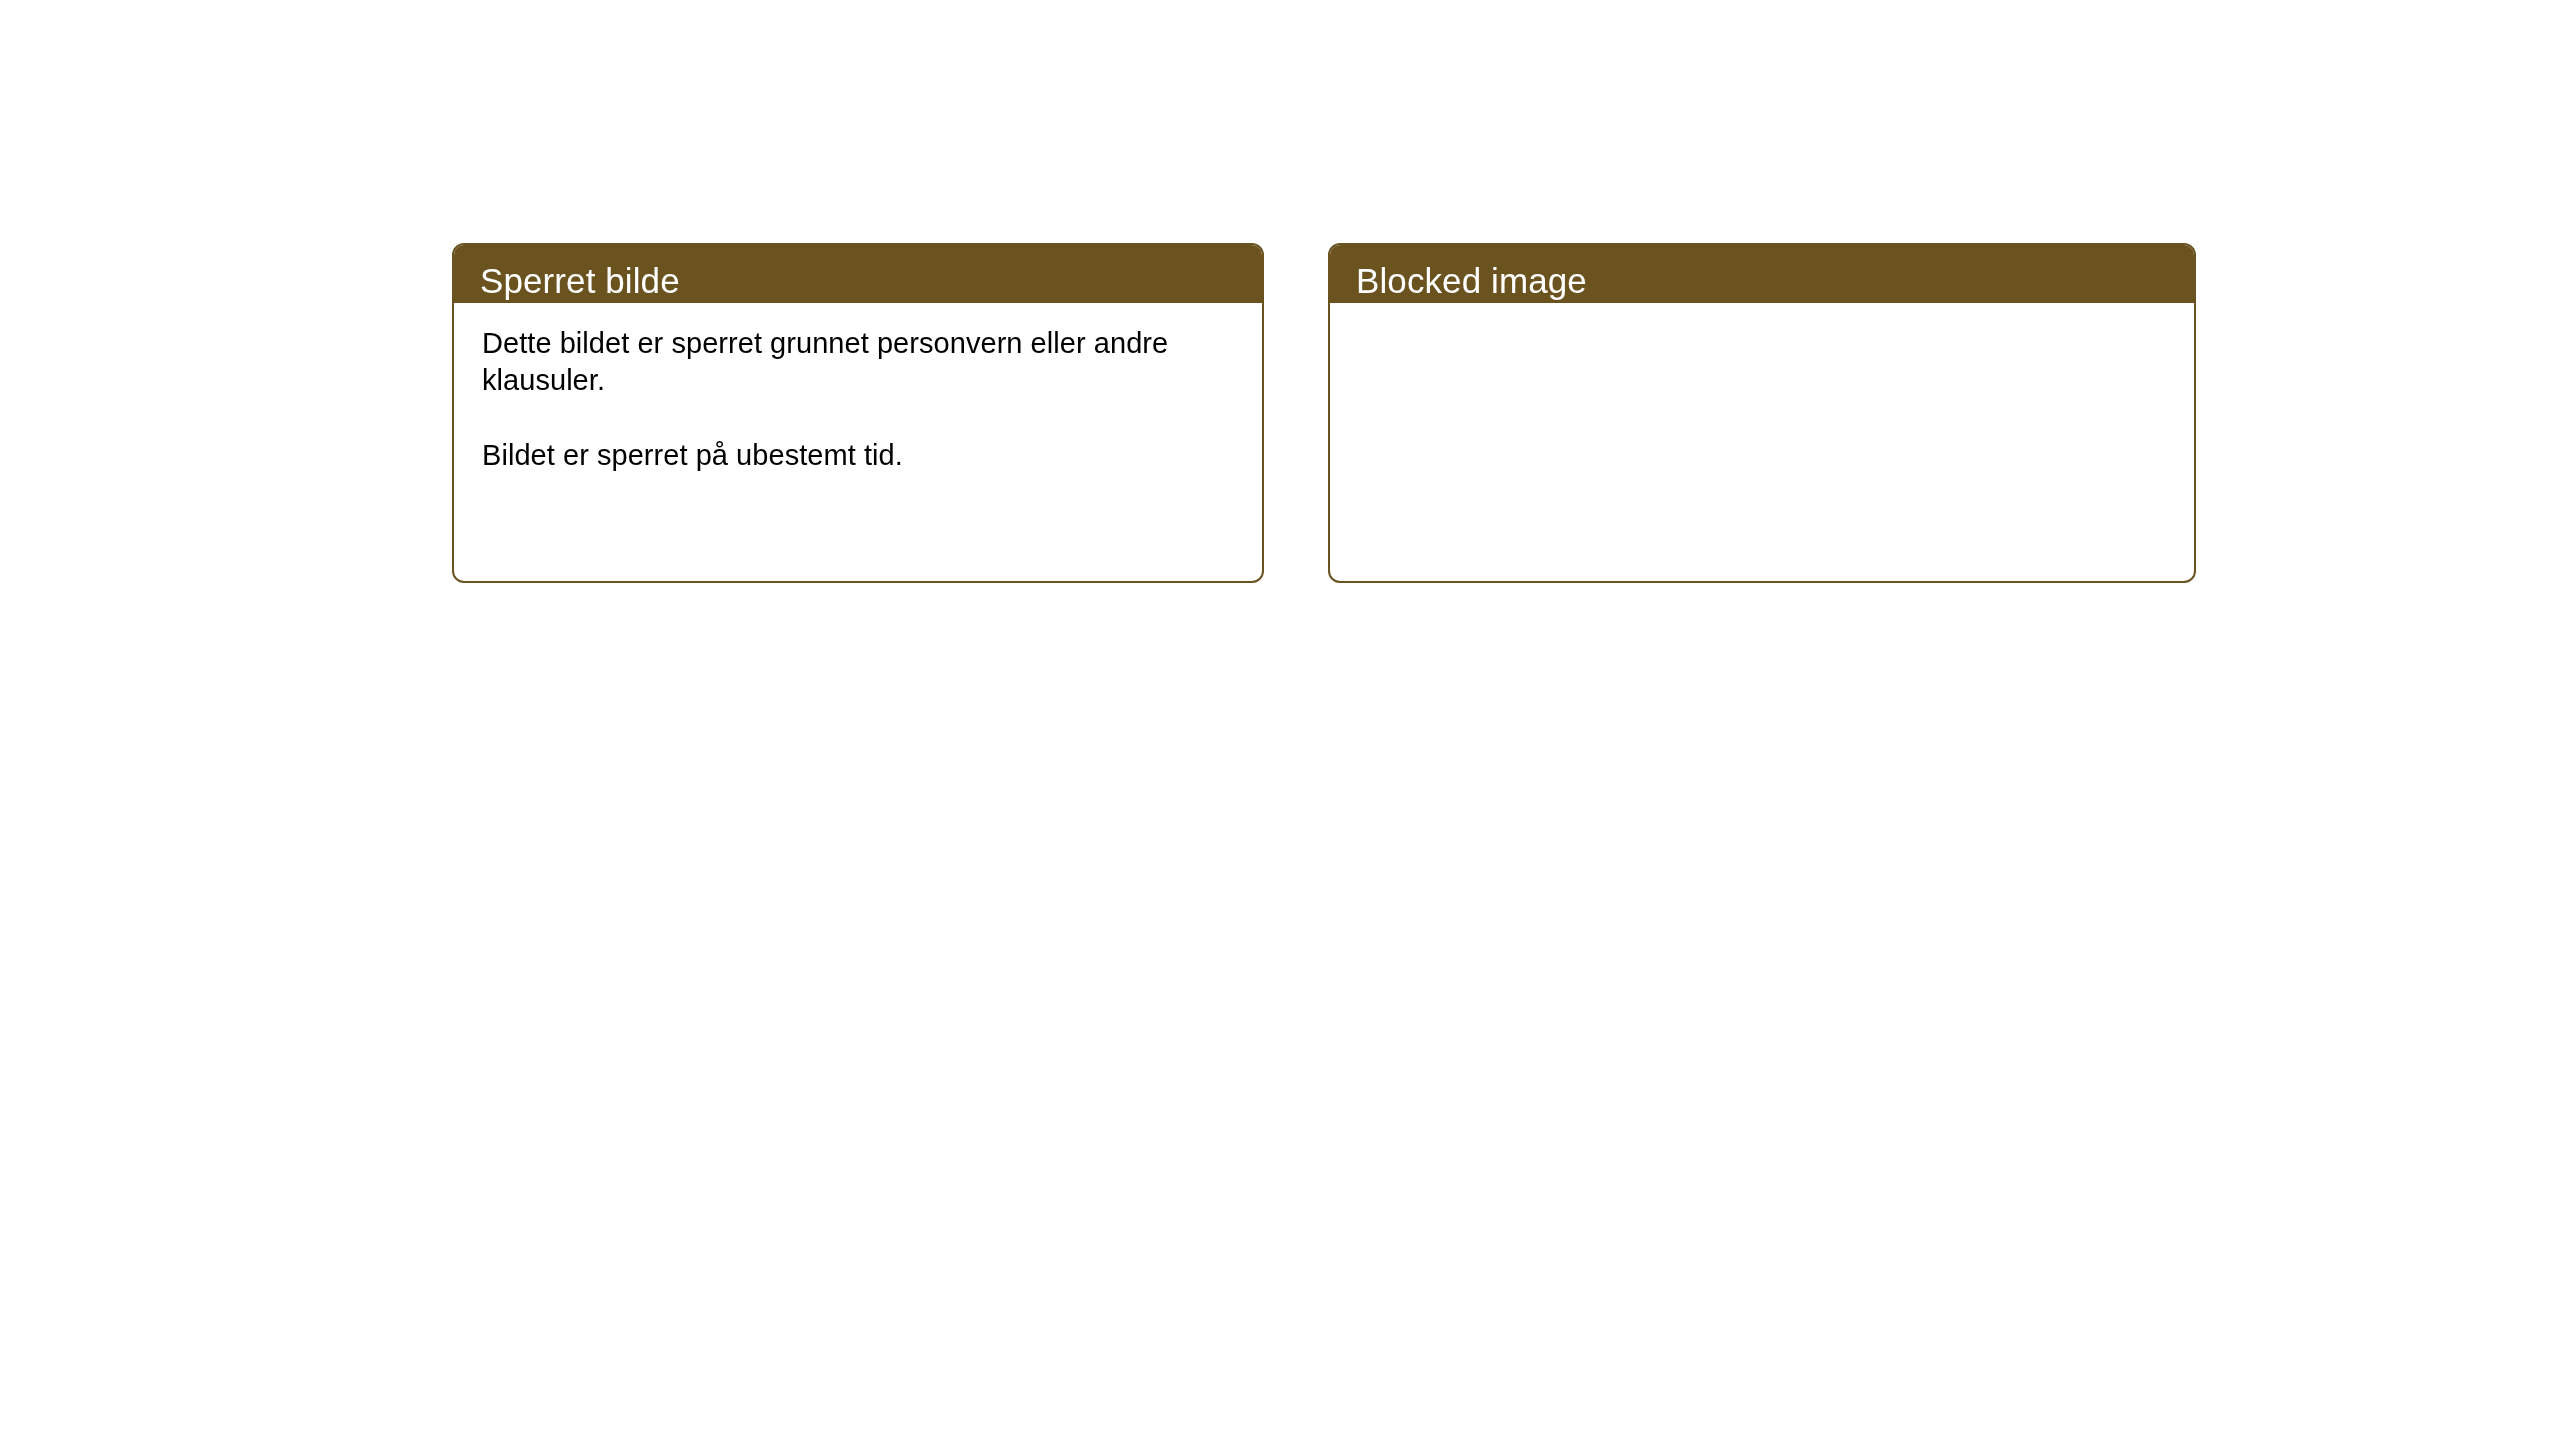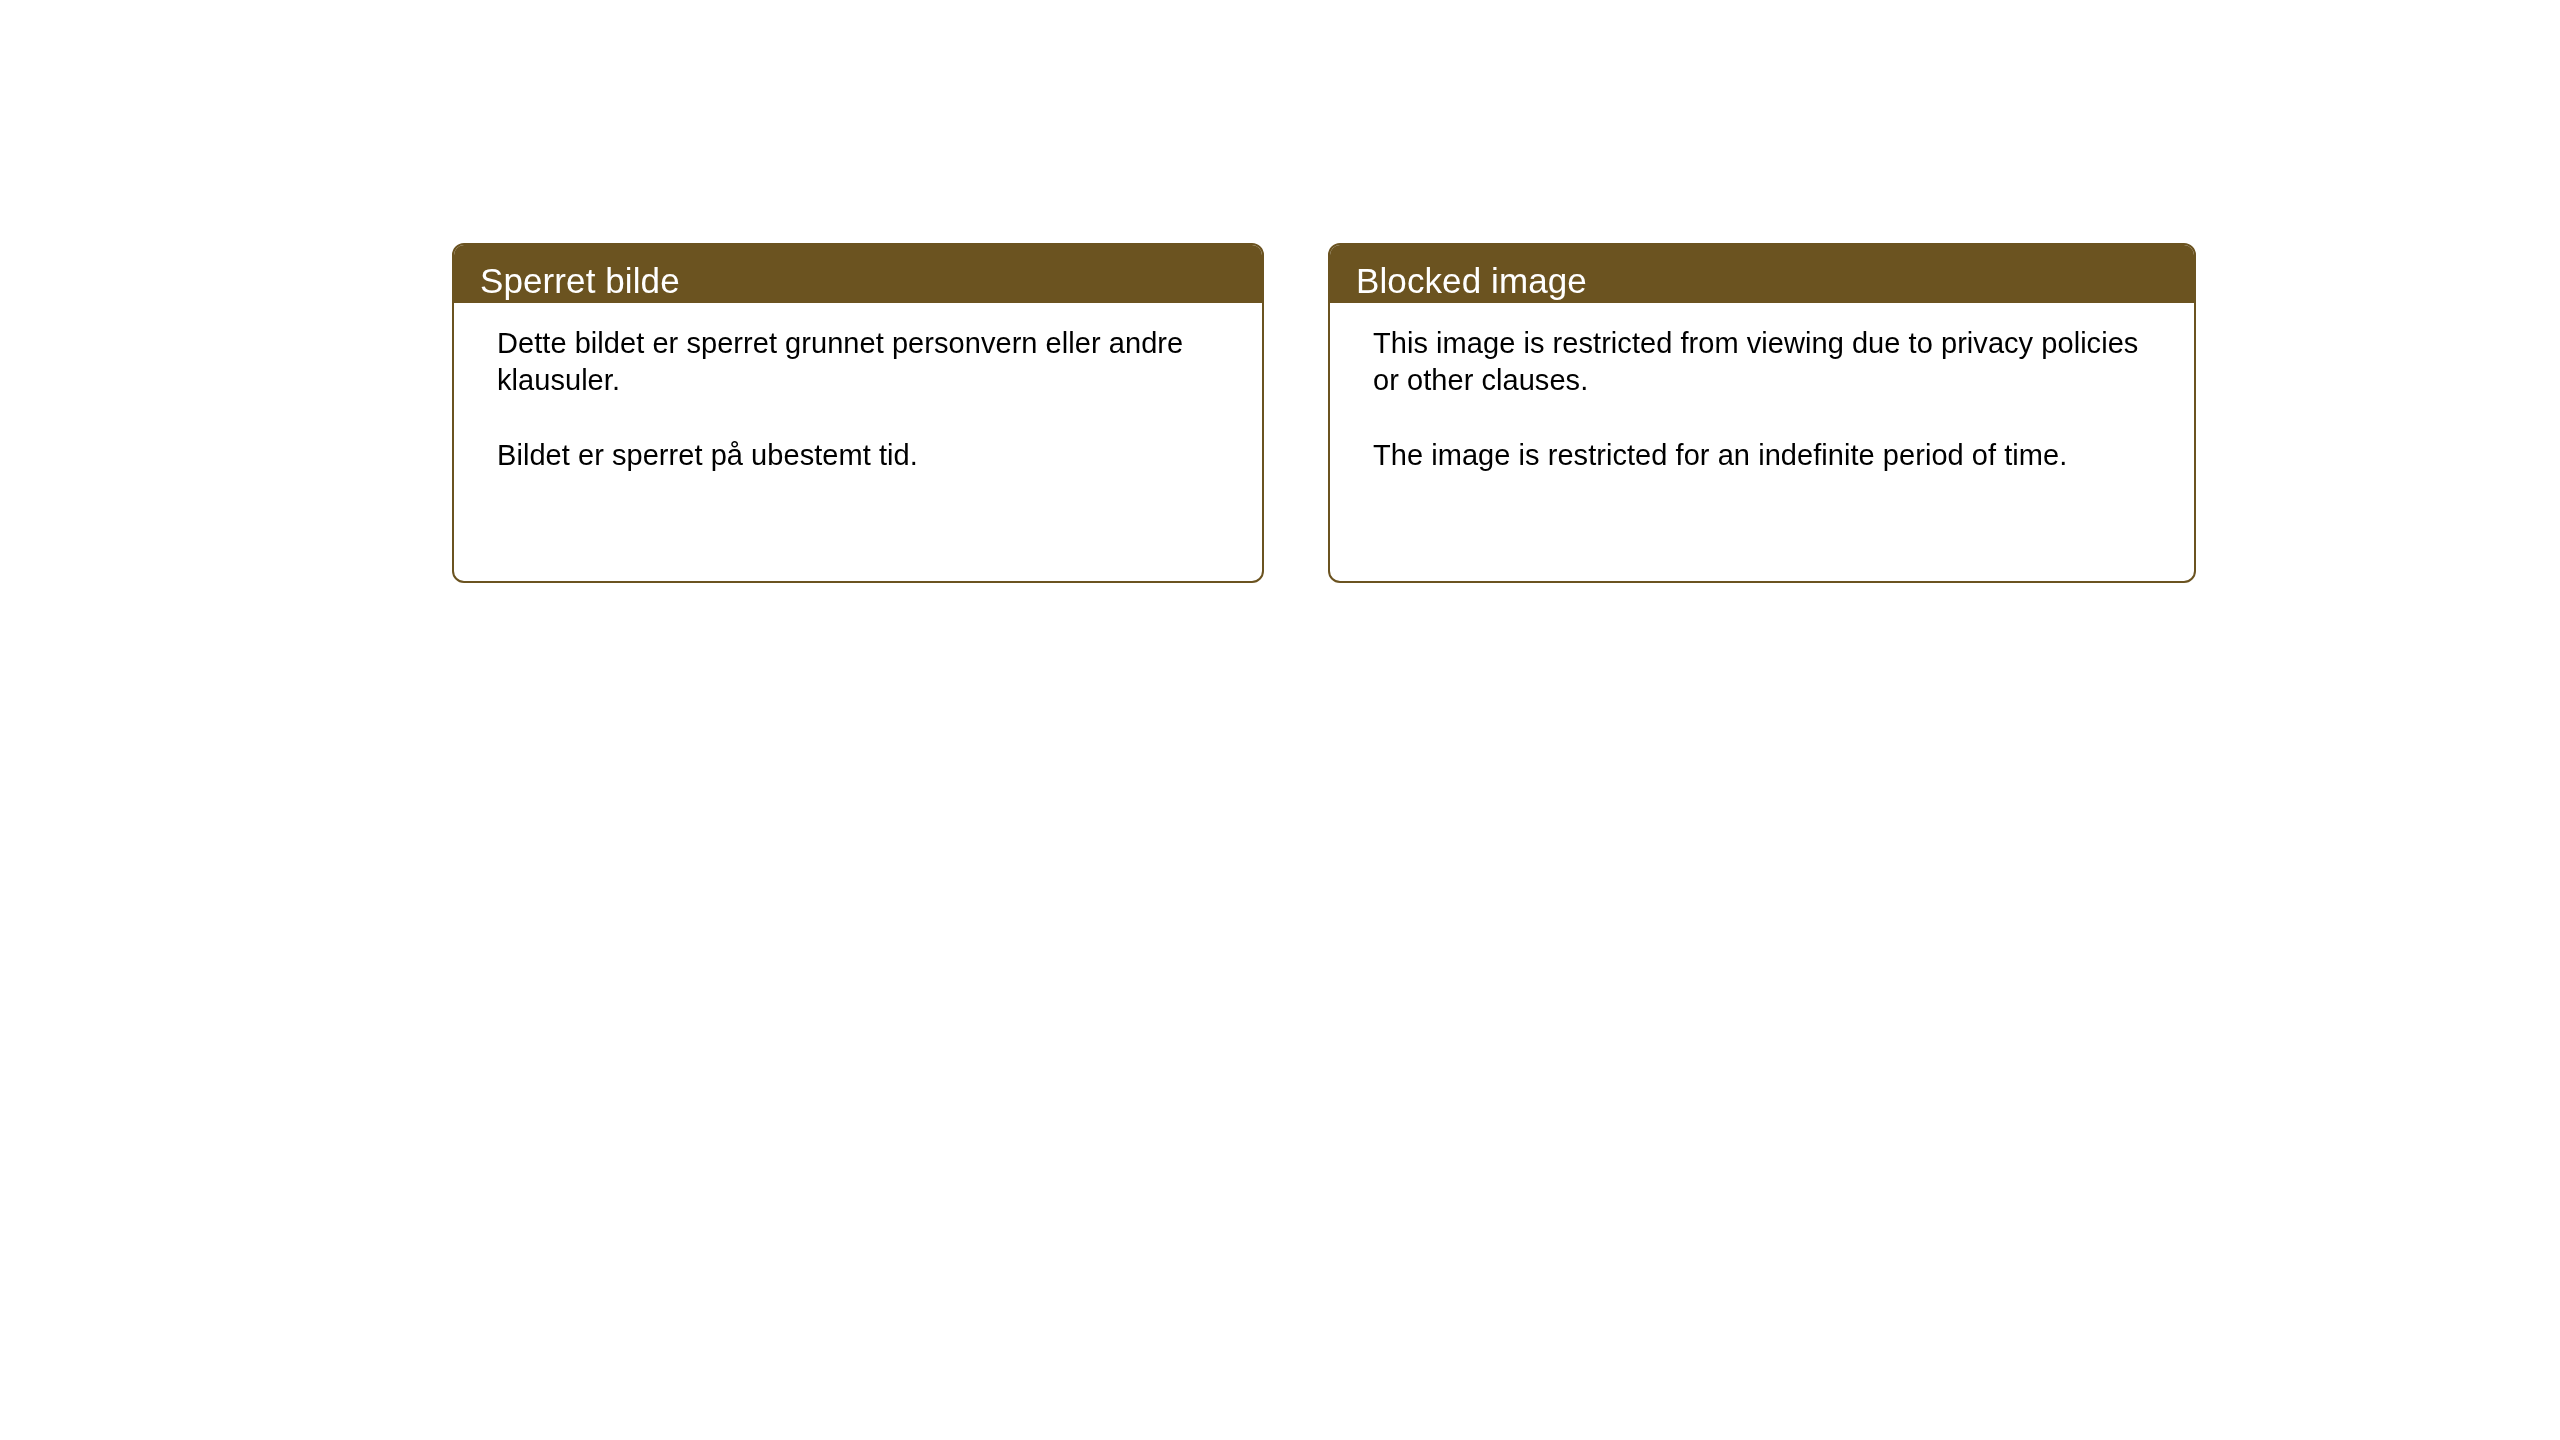--- a/index.html
+++ b/index.html
@@ -57,22 +57,21 @@
     font-size: 35px;
     font-weight: 400;
     line-height: 1;
     letter-spacing: 0.1px;
     white-space: nowrap;
     margin-top: 12px;
   }
 
   .card__body {
     box-sizing: border-box;
-    padding: 22px 26px 0 8px;
-    margin-left: 35px;
+    padding: 22px 26px 0 28px;
   }
 
   .card__para {
     color: #000000;
     font-size: 29px;
     font-weight: 400;
     line-height: 1.28;
     margin: 0;
     letter-spacing: 0.05px;
   }
@@ -93,19 +92,15 @@
     <div class="card__body">
       <p class="card__para">Dette bildet er sperret grunnet personvern eller andre klausuler.</p>
       <p class="card__para">Bildet er sperret på ubestemt tid.</p>
     </div>
   </div>
 
   <div class="card card--en">
     <div class="card__header">
       <div class="card__title">Blocked image</div>
     </div>
-    <div class="card__body">
-      <p class="card__para">This image is restricted from viewing due to privacy policies or other clauses.</p>
-      <p class="card__para">The image is restricted for an indefinite period of time.</p>
-    </div>
   </div>
 
 </div>
 
 </body></html>

